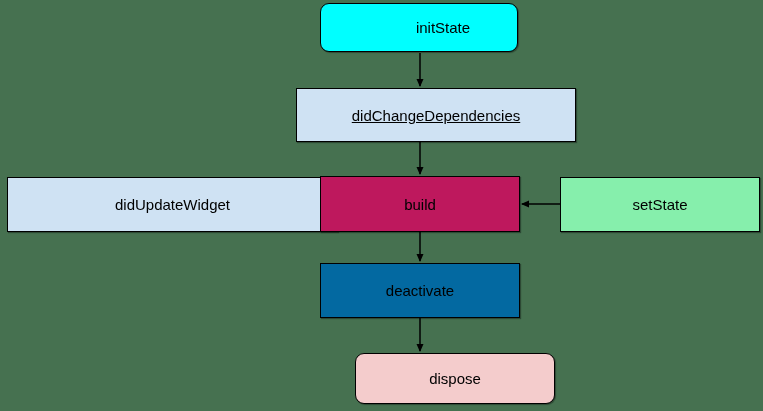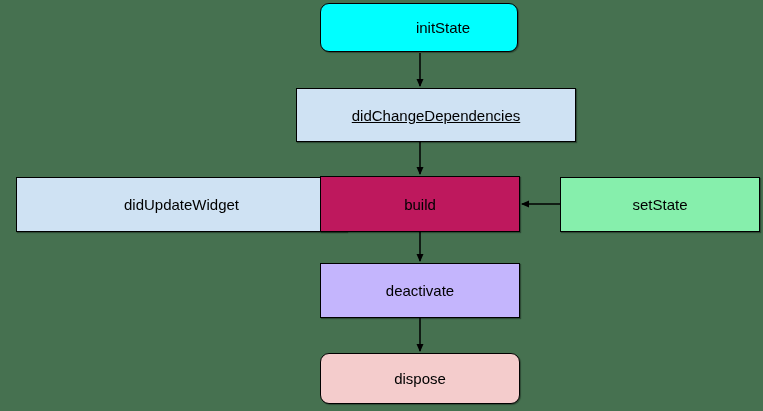--- a/index.html
+++ b/index.html
@@ -21,21 +21,21 @@
     justify-content: center;
     font-size: 15px;
     color: #000;
     box-shadow: 1px 1px 1px rgba(0,0,0,0.35);
   }
   .rounded { border-radius: 9px; }
 
   
   .n-initstate             { left: 320px; top: 3px;   width: 198px; height: 49px; }
   .n-didchangedependencies { left: 296px; top: 88px;  width: 280px; height: 54px; text-decoration: underline; }
-  .n-didupdatewidget       { left: 16px;   top: 177px; width: 331px; height: 55px; }
+  .n-didupdatewidget       { left: 7px;   top: 177px; width: 331px; height: 55px; }
   .n-build                 { left: 320px; top: 176px; width: 200px; height: 56px; }
   .n-setstate              { left: 560px; top: 177px; width: 200px; height: 55px; }
   .n-deactivate            { left: 320px; top: 263px; width: 200px; height: 55px; }
   .n-dispose               { left: 320px; top: 353px; width: 200px; height: 51px; }
 
   #edges {
     position: absolute;
     left: 0; top: 0;
     width: 763px; height: 411px;
     pointer-events: none;
@@ -74,21 +74,21 @@
   </div>
 
   <div class="node n-build" style="background-color: #be185d;">
     <span>build</span>
   </div>
 
   <div class="node n-setstate" style="background-color: #86efac;">
     <span>setState</span>
   </div>
 
-  <div class="node n-deactivate" style="background-color: #c4b5fd;">
+  <div class="node n-deactivate" style="background-color: #0369a1;">
     <span>deactivate</span>
   </div>
 
-  <div class="node rounded n-dispose" style="background-color: rgb(244, 204, 204);">
+  <div class="node rounded n-dispose" style="background-color: rgb(244, 204, 204); margin-left: 35px;">
     <span>dispose</span>
   </div>
 
 </div>
 
 </body></html>

